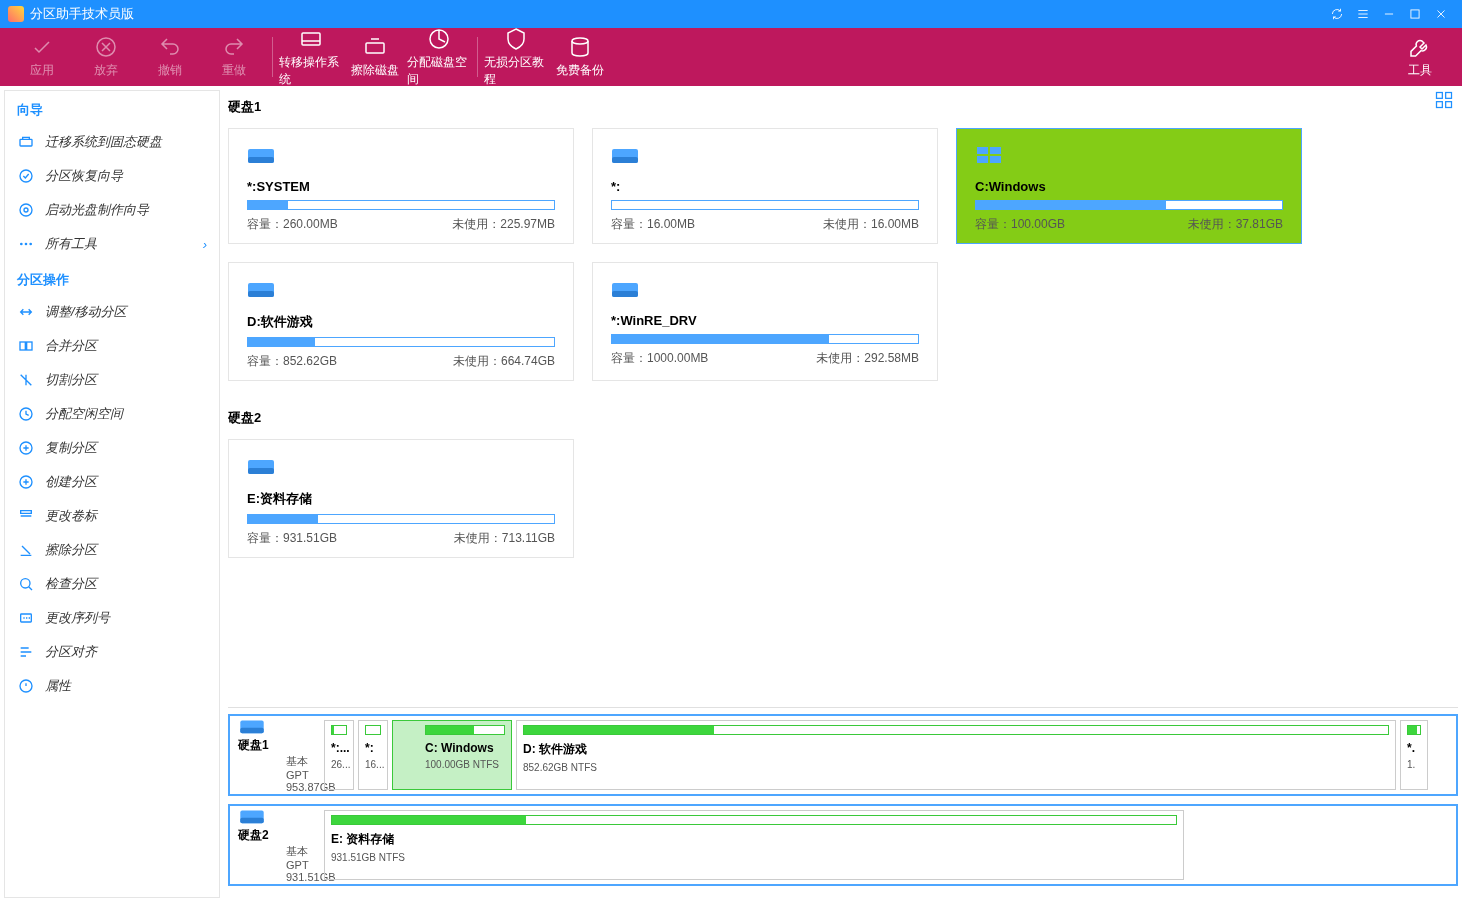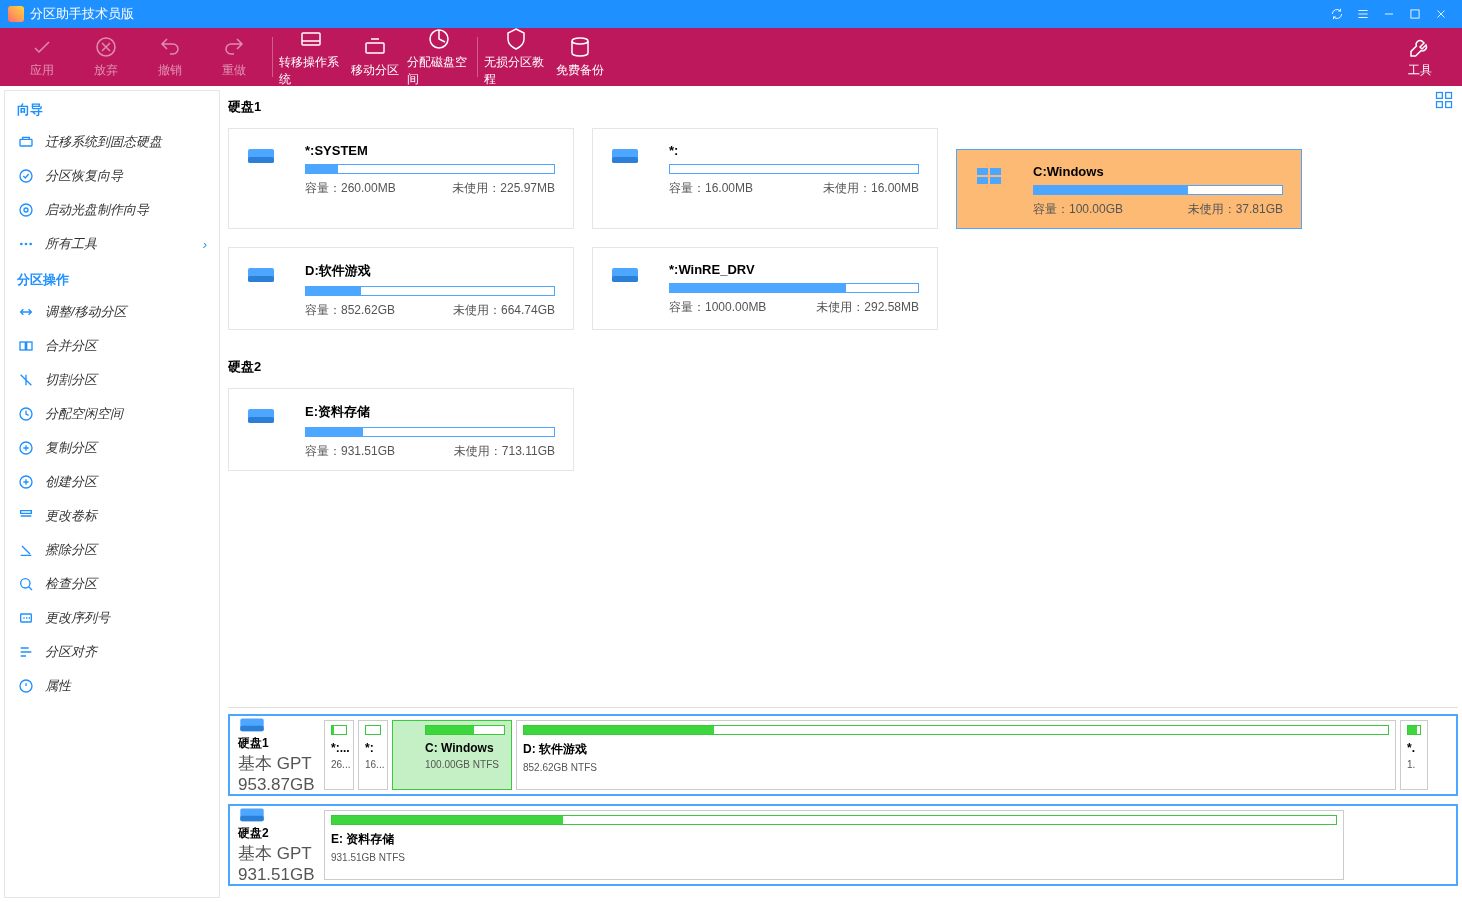--- a/index.html
+++ b/index.html
@@ -27,37 +27,37 @@
 .sb-item .sb-ico svg { width: 16px; height: 16px; stroke: #1e90ff; fill: none; stroke-width: 2; }
 .sb-item .chev { margin-left: auto; color: #1e90ff; }
 
 .content { flex: 1; display: flex; flex-direction: column; padding: 4px 4px 4px 8px; }
 .content-top { flex: 1; overflow-y: auto; border-bottom: 1px solid #e0e0e0; position: relative; }
 .view-toggle { position: absolute; top: 0; right: 4px; width: 20px; height: 20px; cursor: pointer; }
 .view-toggle svg { stroke: #1e90ff; fill: none; stroke-width: 1.5; }
 
 .disk-label { font-weight: bold; font-size: 13px; margin: 8px 0 12px 0; }
 .cards { display: flex; flex-wrap: wrap; gap: 18px; margin-bottom: 28px; }
-.card { width: 346px; border: 1px solid #e5e5e5; padding: 14px 18px 10px; display: flex; gap: 30px; cursor: pointer; }
-.card.selected { background: #fdba74; border-color: #4da6ff; margin-top: 21px; }
+.card { width: 346px; border: 1px solid #e5e5e5; padding: 14px 18px 10px; display: flex; gap: 14px; cursor: pointer; flex-direction: column; }
+.card.selected { background: #84cc16; border-color: #4da6ff; }
 .card .c-ico { width: 28px; height: 20px; margin-top: 2px; }
 .card .c-ico svg { width: 28px; height: 20px; }
 .card .c-body { flex: 1; }
 .card .c-title { font-weight: bold; font-size: 13px; margin-bottom: 6px; }
 .card .c-bar { height: 10px; border: 1px solid #4da6ff; margin-bottom: 6px; position: relative; background: #fff; }
 .card .c-bar-fill { height: 100%; background: #4da6ff; }
 .card .c-info { display: flex; justify-content: space-between; font-size: 12px; color: #555; }
 
 .content-bottom { height: 190px; overflow-y: auto; padding-top: 6px; }
 .brow { display: flex; align-items: stretch; border: 2px solid #4da6ff; margin-bottom: 8px; padding: 4px; gap: 4px; height: 82px; }
 .brow .bhead { width: 86px; display: flex; flex-direction: column; justify-content: center; padding-left: 4px; }
 .brow .bhead .bh-ico { width: 28px; height: 18px; margin-bottom: 2px; }
 .brow .bhead .bh-ico svg { width: 28px; height: 18px; }
 .brow .bhead .bh-name { font-weight: bold; font-size: 12px; }
-.brow .bhead .bh-sub { font-size: 17px; color: #555; }
+.brow .bhead .bh-sub { font-size: 11px; color: #555; margin-left: 48px; }
 .bpart { border: 1px solid #ccc; padding: 4px 6px; display: flex; flex-direction: column; justify-content: flex-start; min-width: 28px; overflow: hidden; }
 .bpart .bp-bar { height: 10px; border: 1px solid #3ac93a; margin-bottom: 6px; position: relative; background: #fff; }
 .bpart .bp-bar-fill { height: 100%; background: #3dd63d; }
 .bpart.sel { background: #c5f0c5; border-color: #3ac93a; }
 .bpart .bp-name { font-weight: bold; font-size: 12px; white-space: nowrap; }
 .bpart .bp-sub { font-size: 10px; color: #555; white-space: nowrap; margin-top: 4px; }
 </style>
 </head>
 <body>
 
@@ -135,21 +135,21 @@
       </div>
       <span>转移操作系统</span>
     </div>
   <div class="tb-item">
       <div class="tb-ico">
         <svg viewBox="0 0 24 24">
           <rect x="3" y="8" width="18" height="10" rx="1"></rect>
           <path d="M8 4l8 0"></path>
         </svg>
       </div>
-      <span>移动分区</span>
+      <span>擦除磁盘</span>
     </div>
   <div class="tb-item">
       <div class="tb-ico">
         <svg viewBox="0 0 24 24">
           <circle cx="12" cy="12" r="9"></circle>
           <path d="M12 3v9l6 3"></path>
         </svg>
       </div>
       <span>分配磁盘空间</span>
     </div>
@@ -500,21 +500,21 @@
           <div class="brow">
             <div class="bhead">
               <div class="bh-ico"><svg viewBox="0 0 28 20">
                   <rect x="1" y="4" width="26" height="14" rx="2" fill="#4da6ff"></rect>
                   <rect x="1" y="12" width="26" height="6" rx="2" fill="#2b7fd6"></rect>
                 </svg></div>
               <div class="bh-name">硬盘2</div>
               <div class="bh-sub">基本 GPT</div>
               <div class="bh-sub">931.51GB</div>
             </div>
-            <div class="bpart" style="width: 1020px;">
+            <div class="bpart" style="width: 860px;">
               <div class="bp-bar">
                 <div class="bp-bar-fill" style="width:23%"></div>
               </div>
               <div class="bp-name">E: 资料存储</div>
               <div class="bp-sub">931.51GB NTFS</div>
             </div>
           </div>
         </div>
     </div>
   </div>

